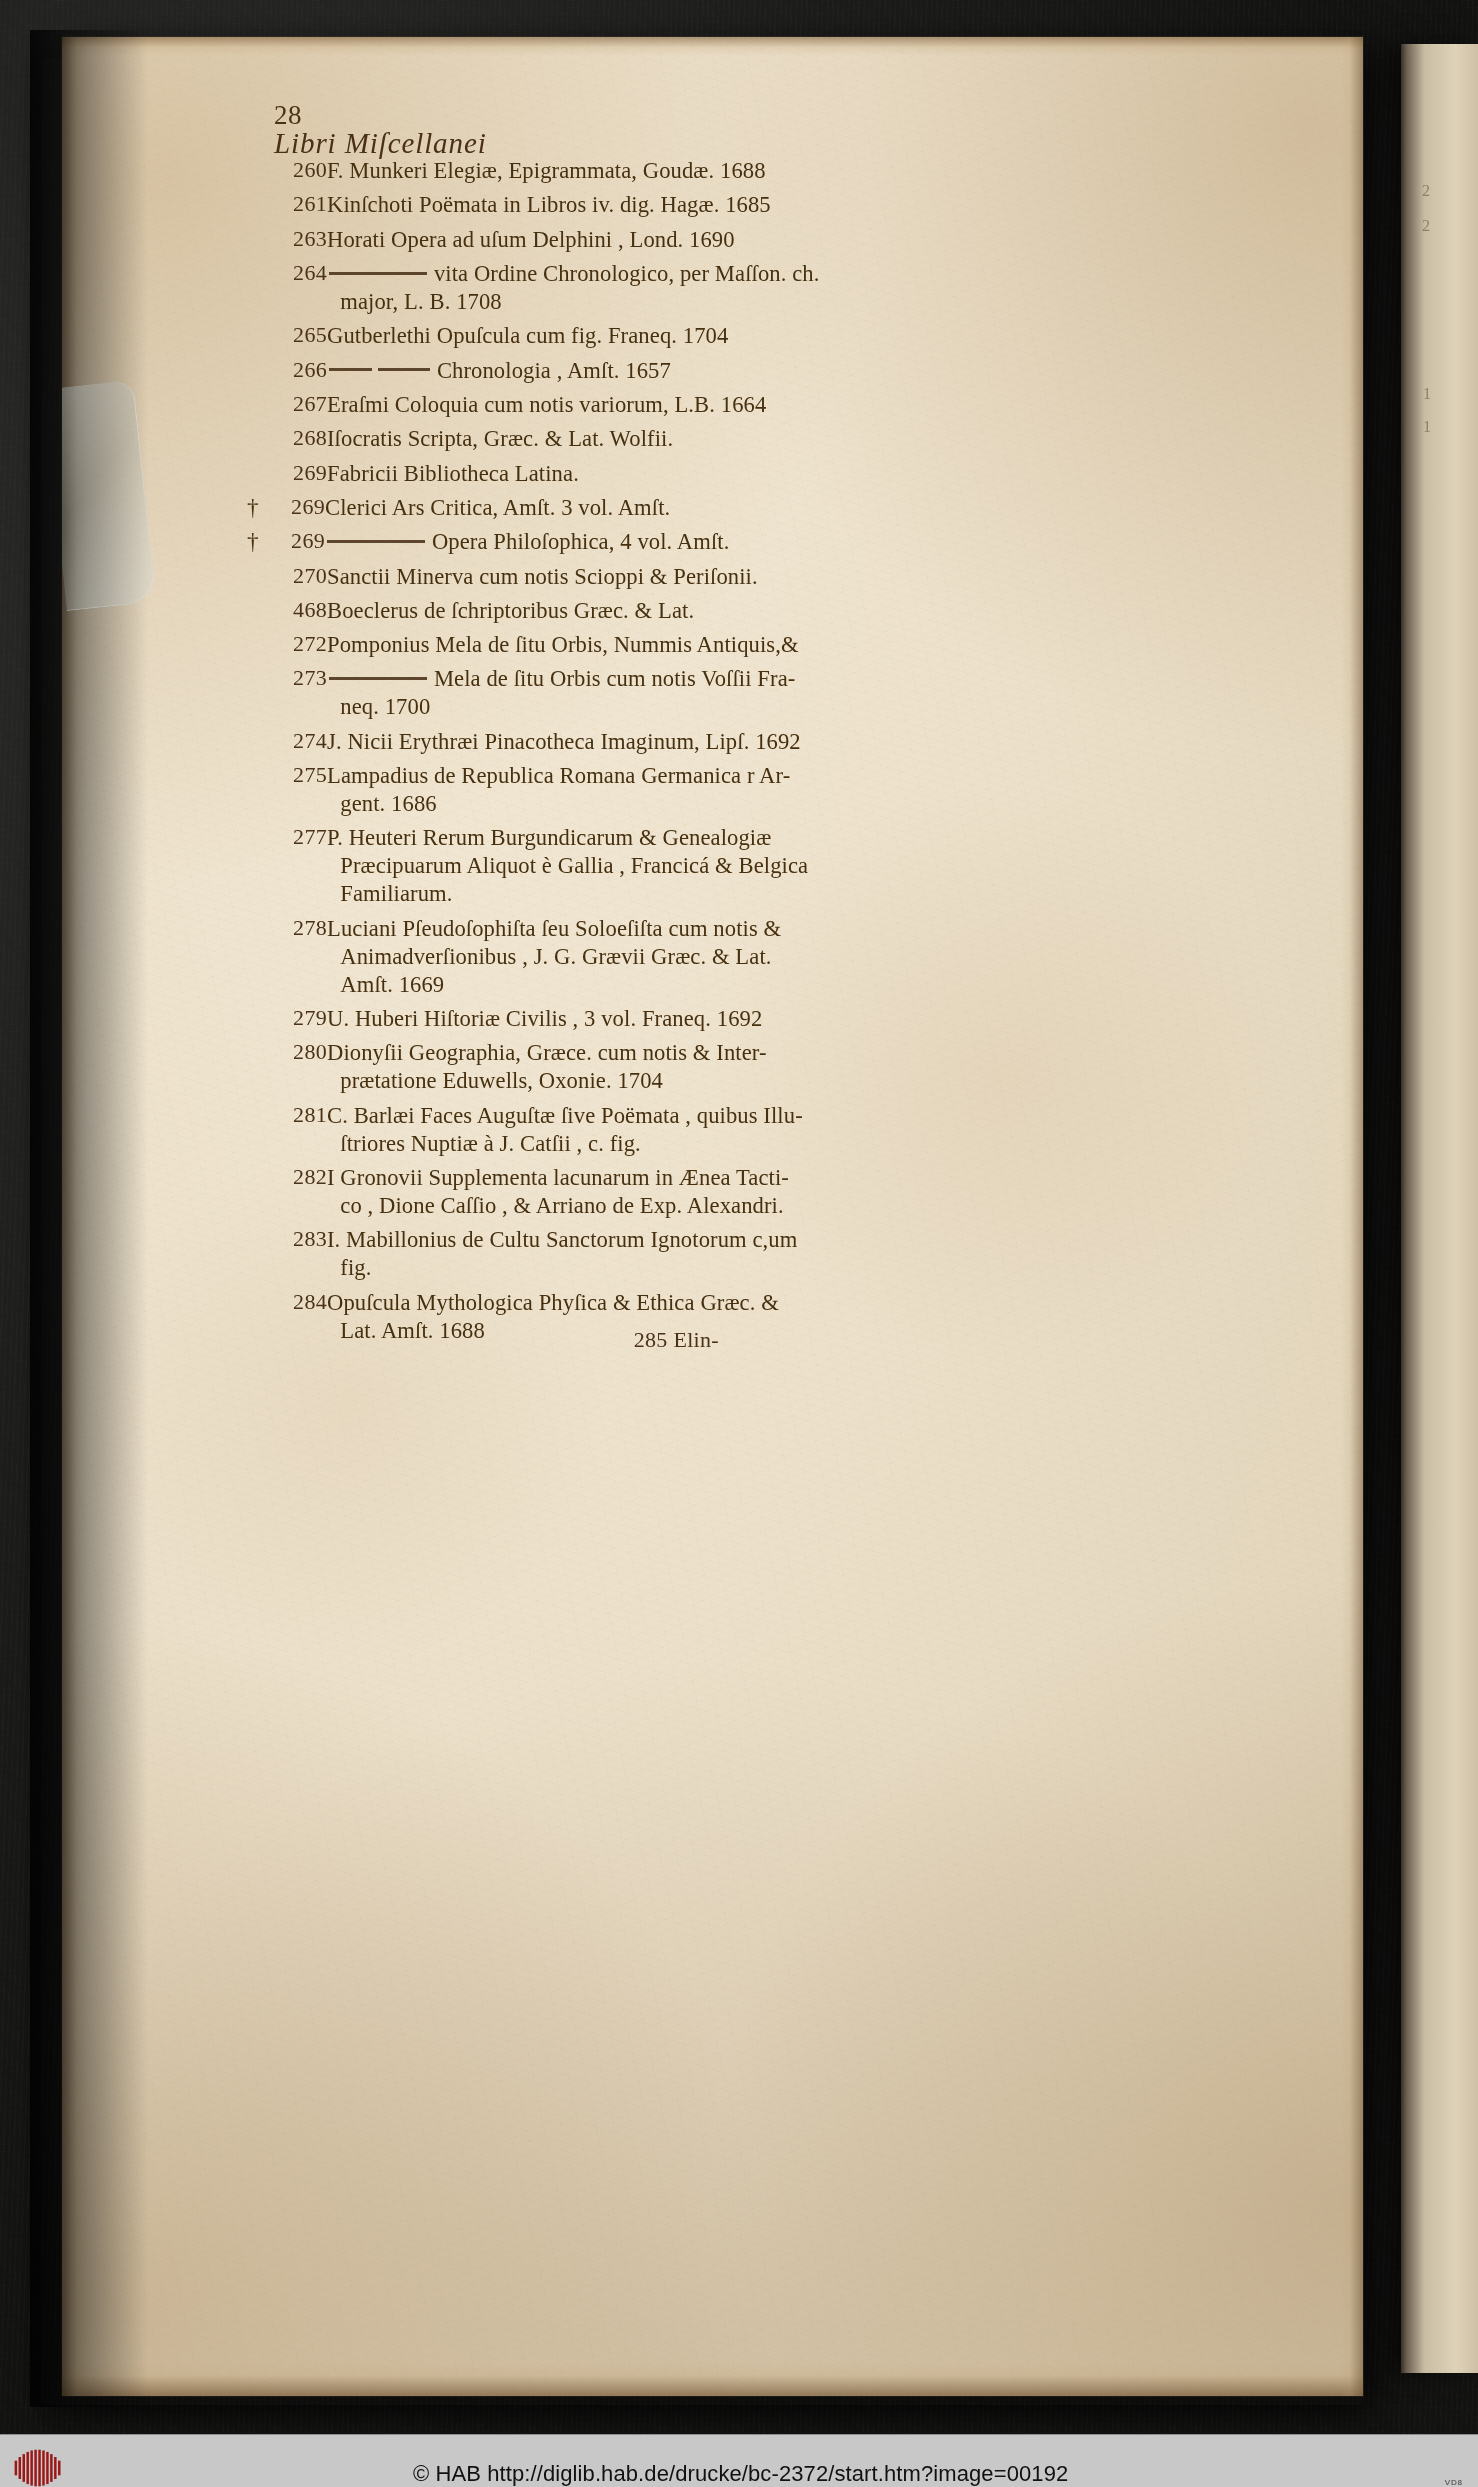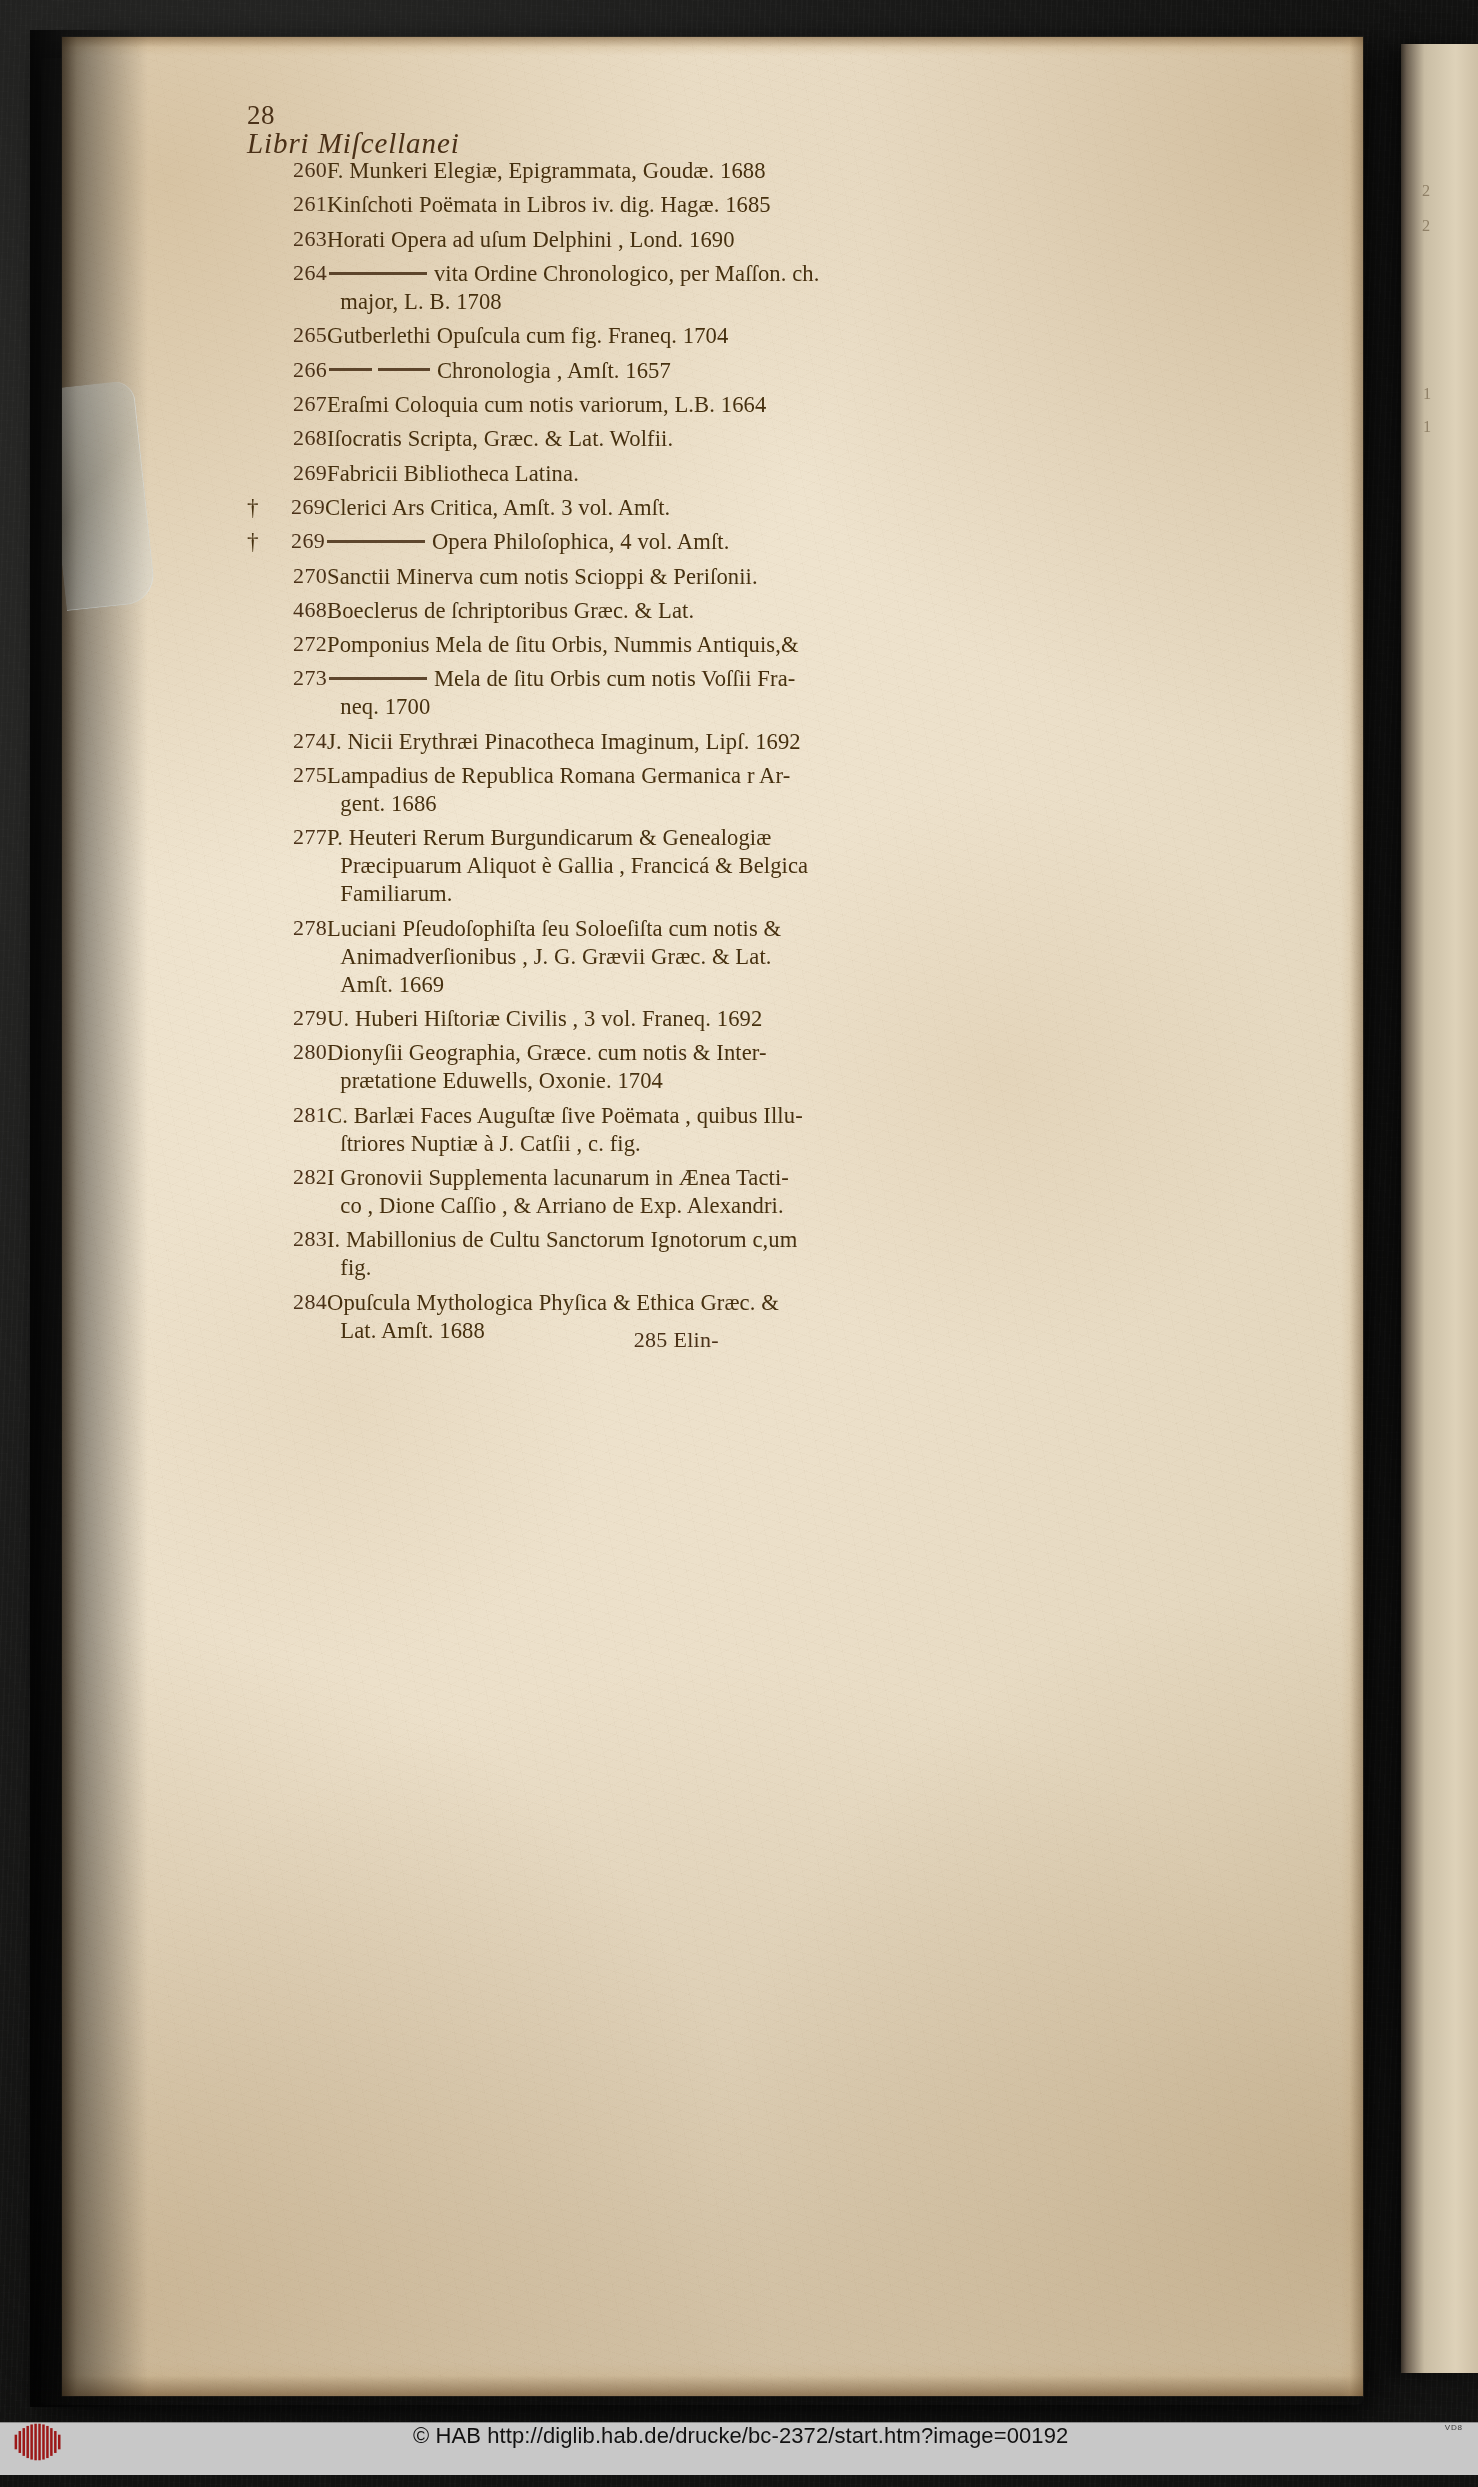--- a/index.html
+++ b/index.html
@@ -169,20 +169,21 @@
     font-size: 27px;
     letter-spacing: 0.4px;
     color: #4b3219;
     width: 71px;
   }
   #head-title {
     font-style: italic;
     font-size: 29px;
     letter-spacing: 0.9px;
     color: #4a3017;
+    margin-left: 27px;
   }
 
   
   .entry {
     display: flex;
     align-items: flex-start;
     margin-bottom: 6.3px;
   }
   .entry-mark {
     width: 25px;
@@ -239,25 +240,25 @@
   }
   #catchword {
     font-size: 22px;
     color: #4a3118;
     letter-spacing: 0.3px;
   }
 
   
   #caption-bar {
     position: absolute;
-    left: 0; bottom: 12px;
+    left: 0; bottom: 0;
     width: 1479px; height: 52px;
     background: #c8c8c8;
     display: flex;
-    align-items: flex-start;
+    align-items: flex-end;
     z-index: 20;
     border-top: 0.7px solid #8c8c8c;
   }
   #hab-logo {
     width: 56px; height: 38px;
     margin-left: 10.4px;
     flex: 0 0 56px;
     display: block;
   }
   #caption-text {

